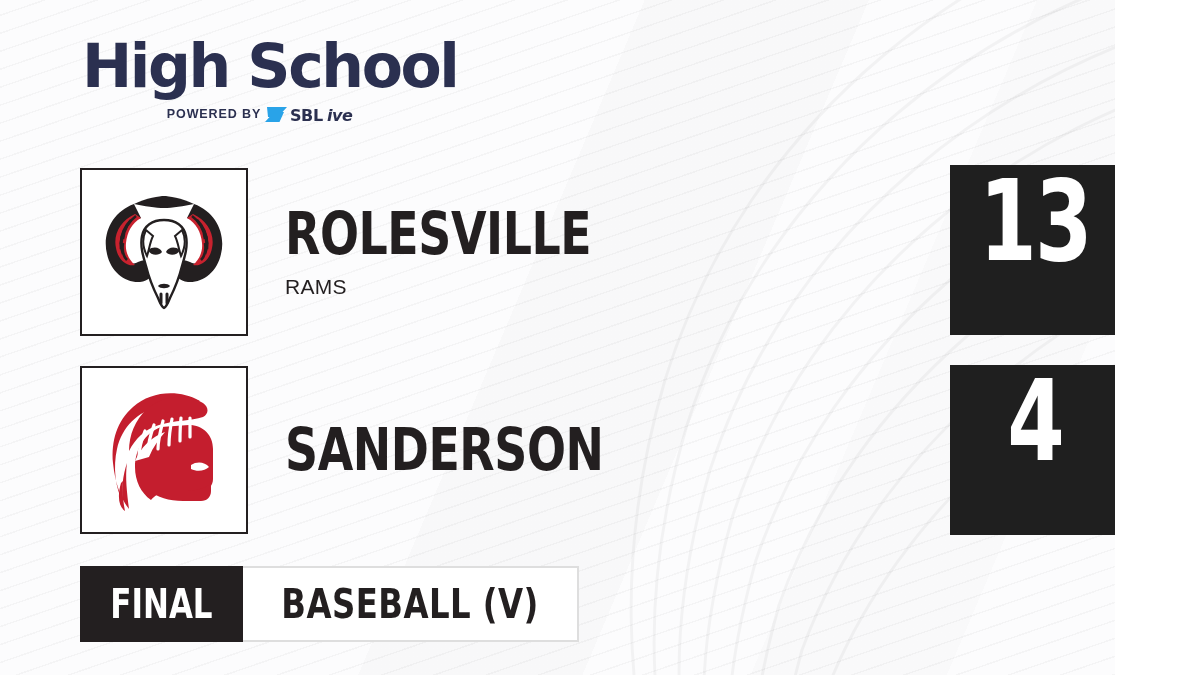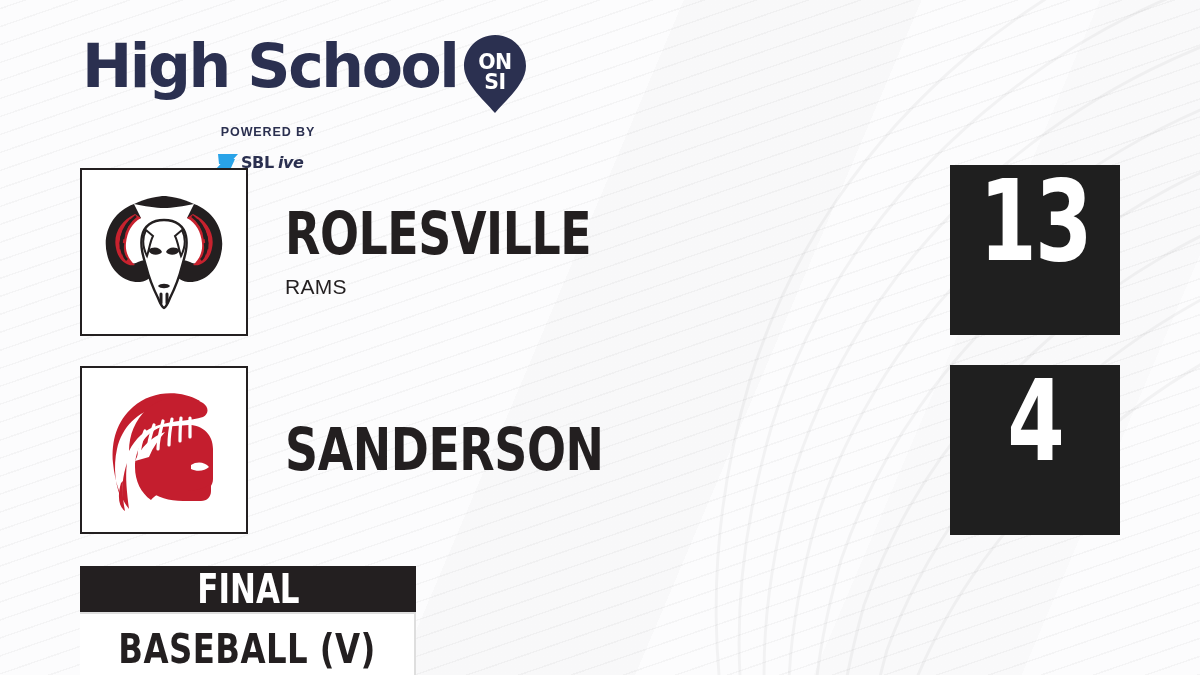--- a/index.html
+++ b/index.html
@@ -5,21 +5,21 @@
   * { margin:0; padding:0; box-sizing:border-box; }
 
   html, body {
     width:1200px; height:675px;
     font-family:"Liberation Sans", sans-serif;
     overflow:hidden;
   }
 
   #stage {
     position:relative;
-    width:1200px; height:675px;
+    width:1115px; height:675px;
     background:#fcfcfd;
     overflow:hidden;
   }
 
   
   .bg-layer { position:absolute; inset:0; pointer-events:none; }
 
   .bg-stripes {
     background-image:repeating-linear-gradient(
       -19deg,
@@ -58,24 +58,23 @@
     line-height:0.96;
     letter-spacing:-2.4px;
     color:#2b3050;
     white-space:nowrap;
   }
 
   .pin-wrap { margin-left:7px; margin-top:-3px; }
 
   .powered {
     display:flex; align-items:center; justify-content:center;
-    gap:12px;
+    gap:4px;
     margin-top:8px;
     padding-right:58px;
-    flex-direction:column;
   }
   .powered-text {
     font-family:"Liberation Sans", sans-serif;
     font-weight:700;
     font-size:12.5px;
     letter-spacing:0.9px;
     color:#2b3050;
   }
 
   
@@ -136,21 +135,20 @@
     transform:scaleX(0.82);
   }
 
   
   .status-bar {
     position:absolute;
     left:80px; top:566px;
     height:76px;
     display:flex;
     align-items:stretch;
-    flex-direction:column;
   }
   .status-state {
     background:#231f20;
     color:#ffffff;
     display:flex; align-items:center; justify-content:center;
     padding:0 22px;
     min-width:148px;
   }
   .status-state span {
     font-family:"DejaVu Sans Condensed","DejaVu Sans", sans-serif;
@@ -193,27 +191,20 @@
       <path d="M820 310 C620 360 416 520 341 740 C305 870 305 960 338 1020"></path>
       <path d="M820 370 C635 420 438 575 364 785 C331 905 329 980 360 1020"></path>
       <path d="M820 430 C650 480 460 630 387 830 C357 940 354 1000 383 1020"></path>
       <path d="M820 490 C665 540 482 685 410 875 C383 975 379 1015 406 1020"></path>
     </g>
   </svg>
 
   <div class="brand">
     <div class="brand-row">
       <div class="brand-word">High School</div>
-      <div class="pin-wrap">
-        <svg width="62" height="78" viewBox="0 0 62 78">
-          <path d="M31 0 C13.9 0 0 13.9 0 31 C0 48 18 63 31 78 C44 63 62 48 62 31 C62 13.9 48.1 0 31 0 Z" fill="#2b3050"></path>
-          <text x="31" y="34" text-anchor="middle" font-family="DejaVu Sans, sans-serif" font-weight="700" font-size="22" letter-spacing="-0.5" fill="#ffffff" transform="scale(0.93 1) translate(2.3 0)">ON</text>
-          <text x="31" y="54" text-anchor="middle" font-family="DejaVu Sans, sans-serif" font-weight="700" font-size="22" letter-spacing="-0.5" fill="#ffffff" transform="scale(0.93 1) translate(2.3 0)">SI</text>
-        </svg>
-      </div>
     </div>
 
     <div class="powered">
       <span class="powered-text">POWERED BY</span>
       <svg width="104" height="21" viewBox="0 0 104 21">
         <path d="M2 3 L22 3 L17.5 8 L8.5 8 L19 8 L14.5 18 L0 18 L4.5 13 L13 13 L3 13 Z" fill="#29a3e8"></path>
         <text x="25" y="17" font-family="DejaVu Sans, sans-serif" font-weight="700" font-size="16" letter-spacing="-0.4" fill="#2b3050">SBL</text>
         <text x="62" y="17" font-family="DejaVu Sans, sans-serif" font-weight="700" font-size="16" letter-spacing="-0.4" fill="#2b3050" font-style="italic">ive</text>
       </svg>
     </div>

